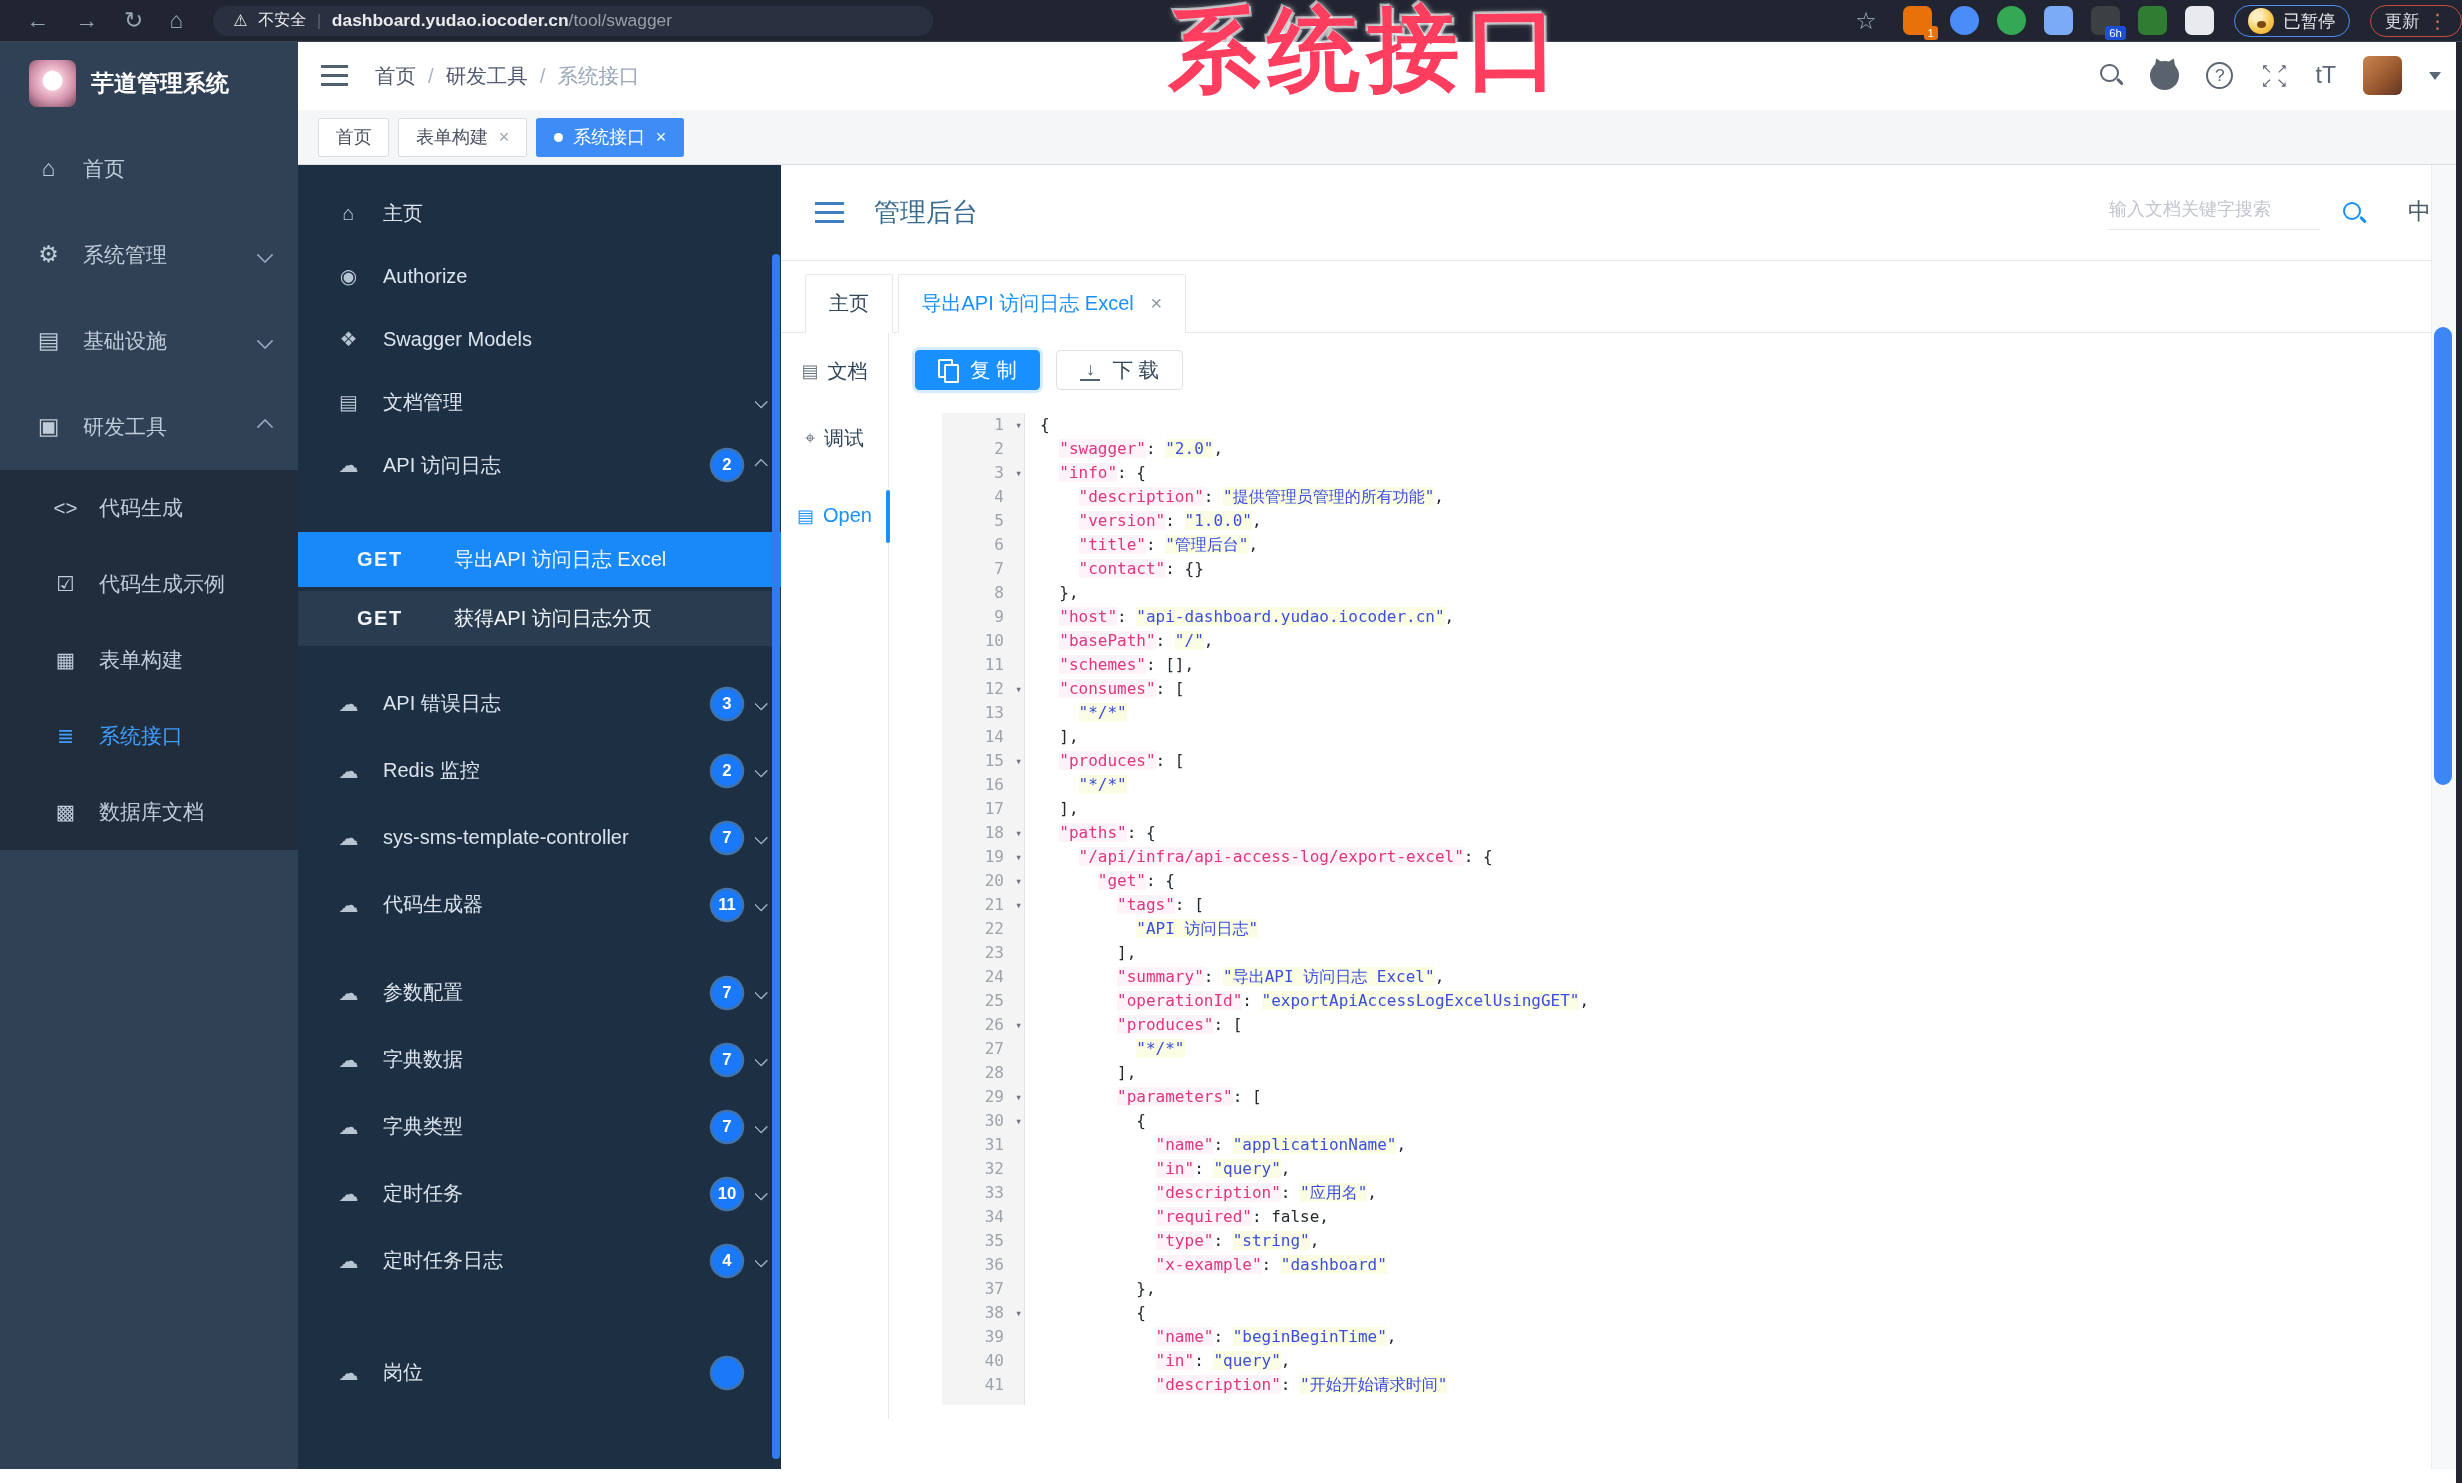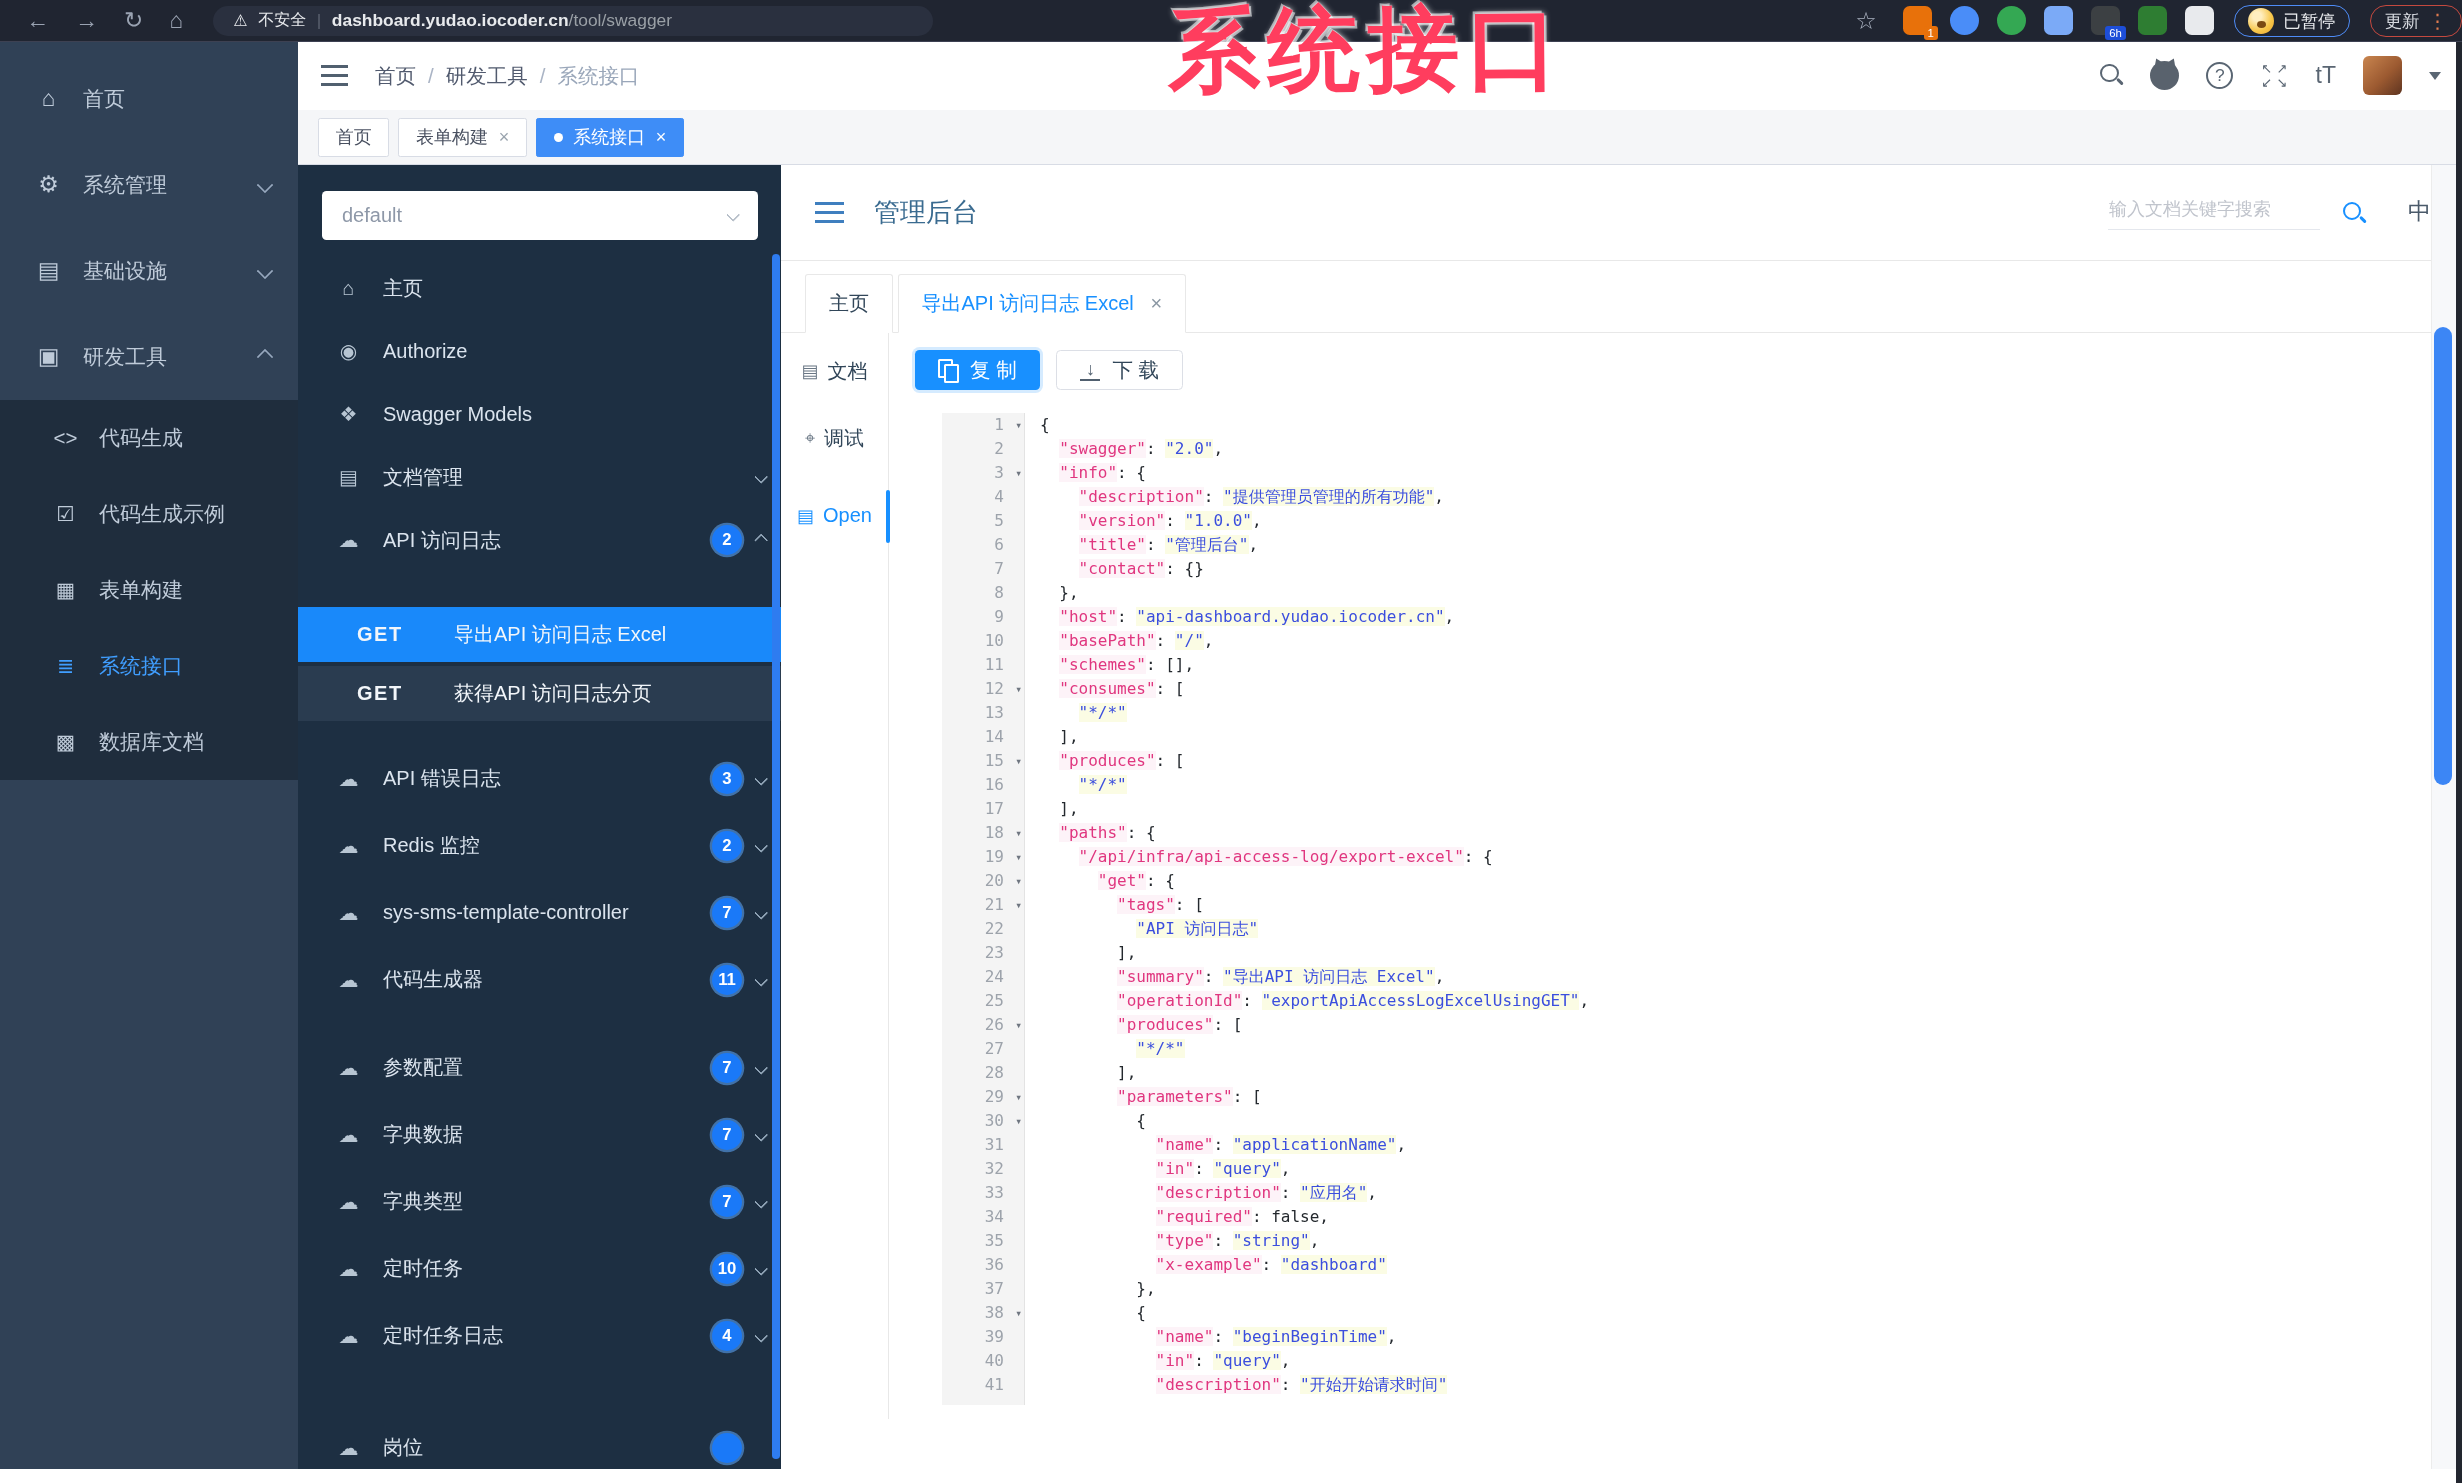--- a/index.html
+++ b/index.html
@@ -226,20 +226,24 @@
     </div>
     <div class="pill update">
       <span>更新</span>
       <span class="dots">⋮</span>
     </div>
   </div>
 
   <div class="watermark">系统接口</div>
 
   <div class="main-sidebar">
+    <div class="brand">
+      <span class="brand-logo"></span>
+      <span class="brand-title">芋道管理系统</span>
+    </div>
     <div class="menu" id="main-menu">
         <div class="m-item">
           <span class="mi">⌂</span>
           <span>首页</span>
         </div>
         <div class="m-item">
           <span class="mi">⚙</span>
           <span>系统管理</span>
           <span class="chev down"></span>
         </div>
@@ -312,24 +316,20 @@
         <span class="x">×</span>
       </div>
       <div class="ptab active">
         <span class="pdot"></span>
         <span>系统接口</span>
         <span class="x">×</span>
       </div>
     </div>
 
   <div class="api-sidebar">
-    <div class="group-select">
-      <span>default</span>
-      <span class="chev"></span>
-    </div>
     <div class="api-nav" id="api-nav">
         <div class="a-item">
           <span class="ai">⌂</span>
           <span>主页</span>
         </div>
         <div class="a-item">
           <span class="ai">◉</span>
           <span>Authorize</span>
         </div>
         <div class="a-item">

